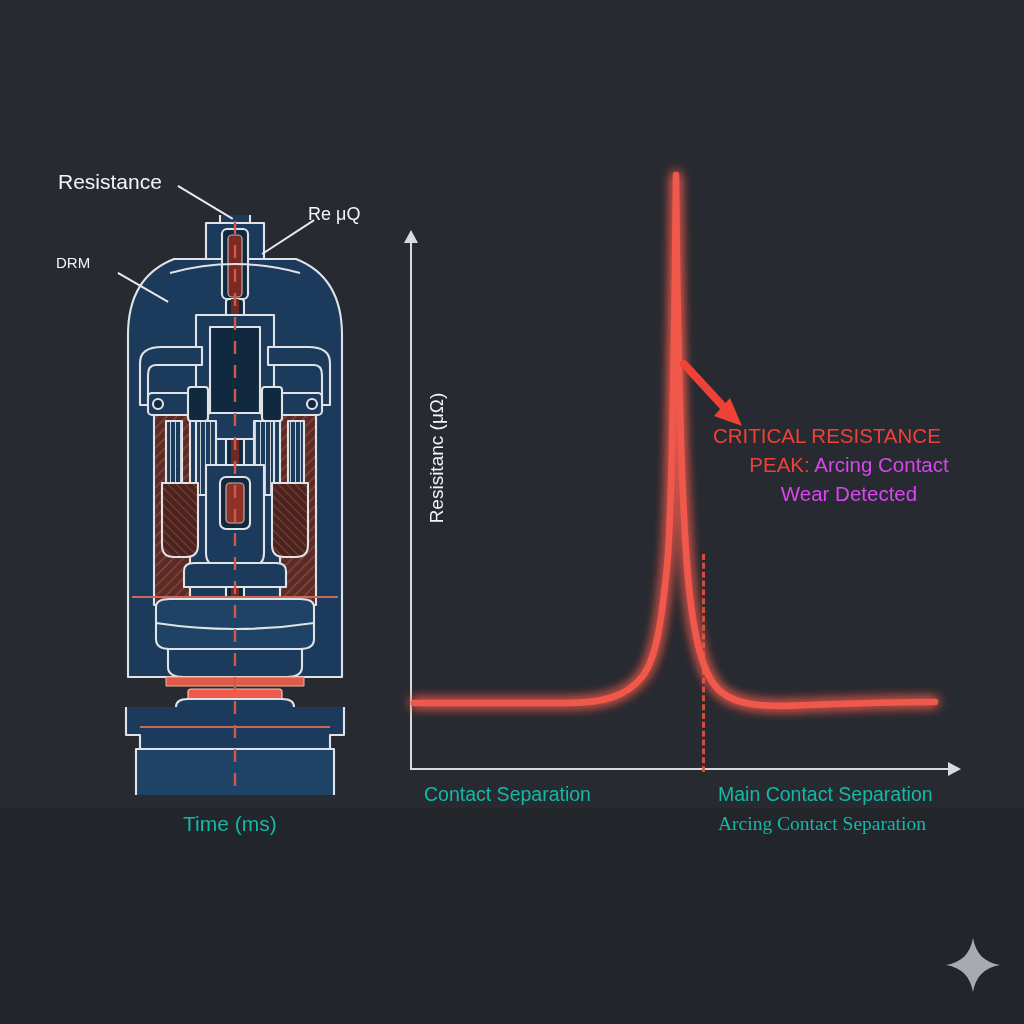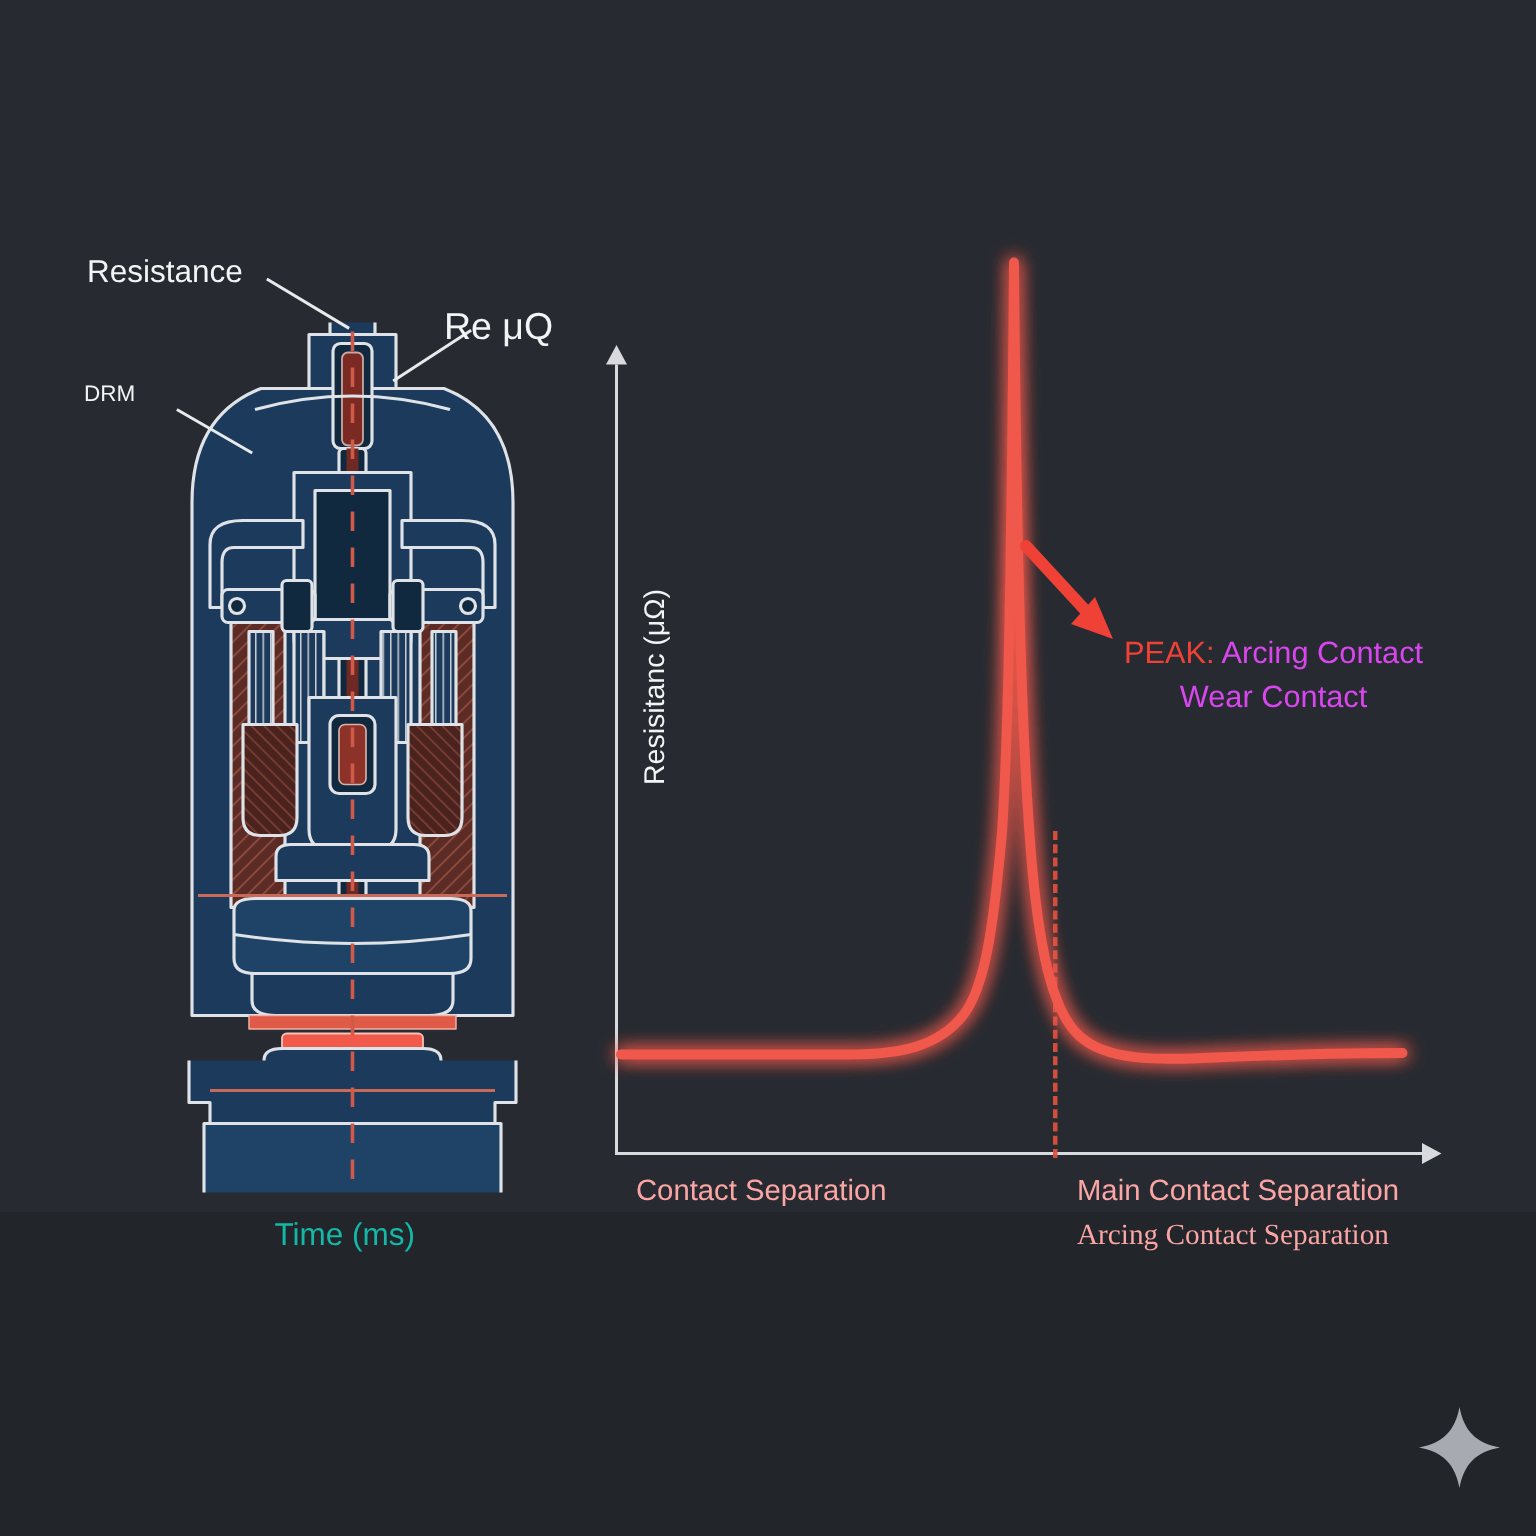--- a/index.html
+++ b/index.html
@@ -12,21 +12,21 @@
 
   
   #chart{position:absolute;left:390px;top:225px;width:600px;height:560px;}
   .axisline{position:absolute;background:#d8dadd;}
   .arrowUp{position:absolute;width:0;height:0;border-left:7px solid transparent;
            border-right:7px solid transparent;border-bottom:13px solid #d8dadd;}
   .arrowRight{position:absolute;width:0;height:0;border-top:7px solid transparent;
               border-bottom:7px solid transparent;border-left:13px solid #d8dadd;}
   #ylabel{position:absolute;left:-18px;top:222px;transform:rotate(-90deg);
           transform-origin:50% 50%;font-size:19px;color:#f2f4f6;white-space:nowrap;}
-  .xtick{position:absolute;font-size:19.5px;color:#fca5a5;white-space:nowrap;}
+  .xtick{position:absolute;font-size:19.5px;color:#14b8a6;white-space:nowrap;}
 
   .vdash{position:absolute;width:0;border-left:3px dashed #e0523f;opacity:.92;}
 
   
   #anno{position:absolute;left:713px;top:421px;width:272px;
         font-size:20.5px;line-height:29px;}
   #anno .red{color:#ef4136;}
   #anno .wht{color:#d946ef;}
   #anno .l1{text-align:left;}
   #anno .l2{text-align:center;}
@@ -135,21 +135,21 @@
     <line x1="125" y1="-42" x2="125" y2="700" stroke="#cf5a4a" stroke-width="2.4" stroke-dasharray="13 11"></line>
   </svg>
 
   <div class="leader" style="left:178px;top:185px;width:64px;transform:rotate(31deg);"></div>
   <div class="lbl" style="left:58px;top:170px;font-size:21px;">Resistance</div>
 
   <div class="leader" style="left:118px;top:272px;width:58px;transform:rotate(30deg);"></div>
   <div class="lbl" style="left:56px;top:254px;font-size:15px;">DRM</div>
 
   <div class="leader" style="left:262px;top:253px;width:62px;transform:rotate(-33deg);"></div>
-  <div class="lbl" style="left:296px;top:204px;font-size:25px;text-align:center;">Re μQ</div>
+  <div class="lbl" style="left:308px;top:204px;font-size:18px;text-align:center;">Re μQ</div>
 
   <div id="timelbl">Time (ms)</div>
 
   <div id="chart">
 
     <div class="axisline" style="left:20px;top:18px;width:2px;height:527px;"></div>
     <div class="arrowUp" style="left:14px;top:5px;"></div>
 
     <div class="axisline" style="left:20px;top:543px;width:540px;height:2px;"></div>
     <div class="arrowRight" style="left:558px;top:537px;"></div>
@@ -184,22 +184,23 @@
       <path d="M4 4 L52 56" stroke="#ef4136" stroke-width="8" stroke-linecap="round"></path>
       <path d="M62 66 L34 56 L50 38 Z" fill="#ef4136"></path>
     </svg>
 
     <div class="xtick" style="left:34px;top:558px;">Contact Separation</div>
     <div class="xtick" style="left:328px;top:558px;">Main Contact Separation</div>
     <div class="xtick" style="left:328px;top:588px;font-family:Liberation Serif, serif;">Arcing Contact Separation</div>
   </div>
 
   <div id="anno">
+    <div class="l1"><span class="red">CRITICAL RESISTANCE</span></div>
     <div class="l2"><span class="red">PEAK:</span>
       <span class="wht">Arcing Contact</span></div>
-    <div class="l3"><span class="wht">Wear Contact</span></div>
+    <div class="l3"><span class="wht">Wear Detected</span></div>
   </div>
 
   <svg id="sparkle" viewBox="0 0 58 58">
     <path d="M29 2 C32 18 40 26 56 29 C40 32 32 40 29 56 C26 40 18 32 2 29 C18 26 26 18 29 2 Z" fill="#a7aab0"></path>
   </svg>
 
 </div>
 
 </body></html>

